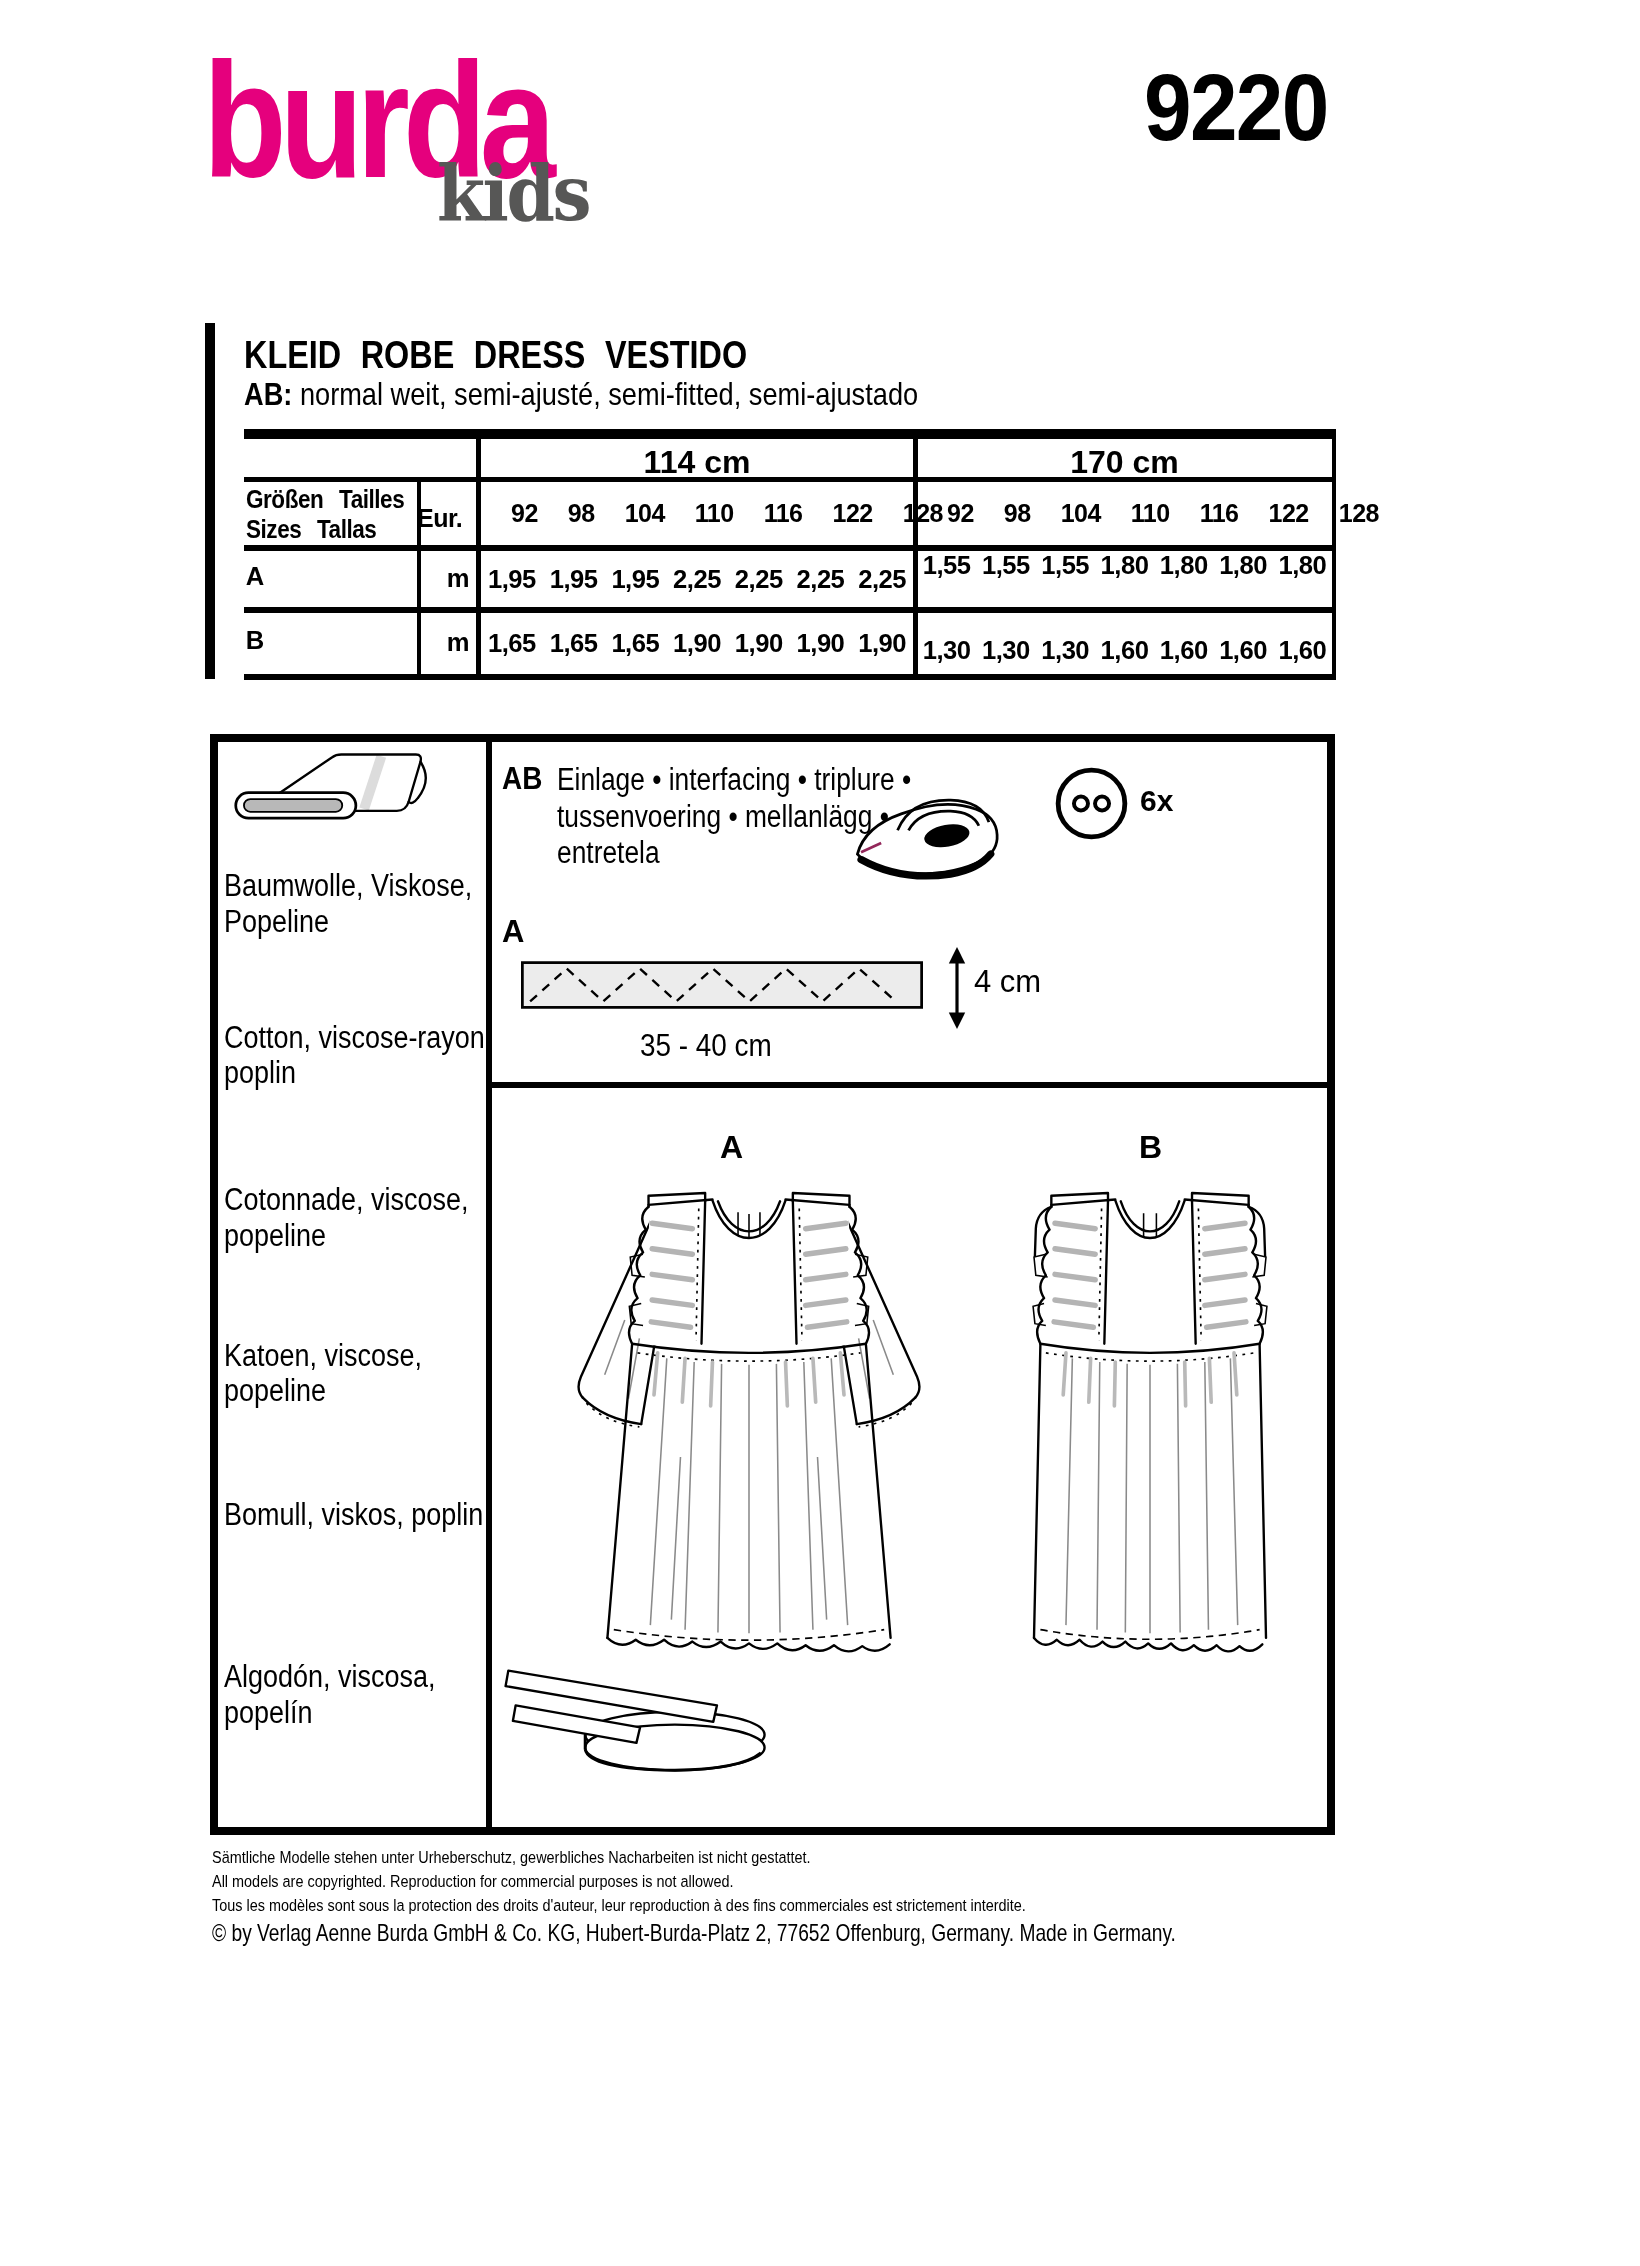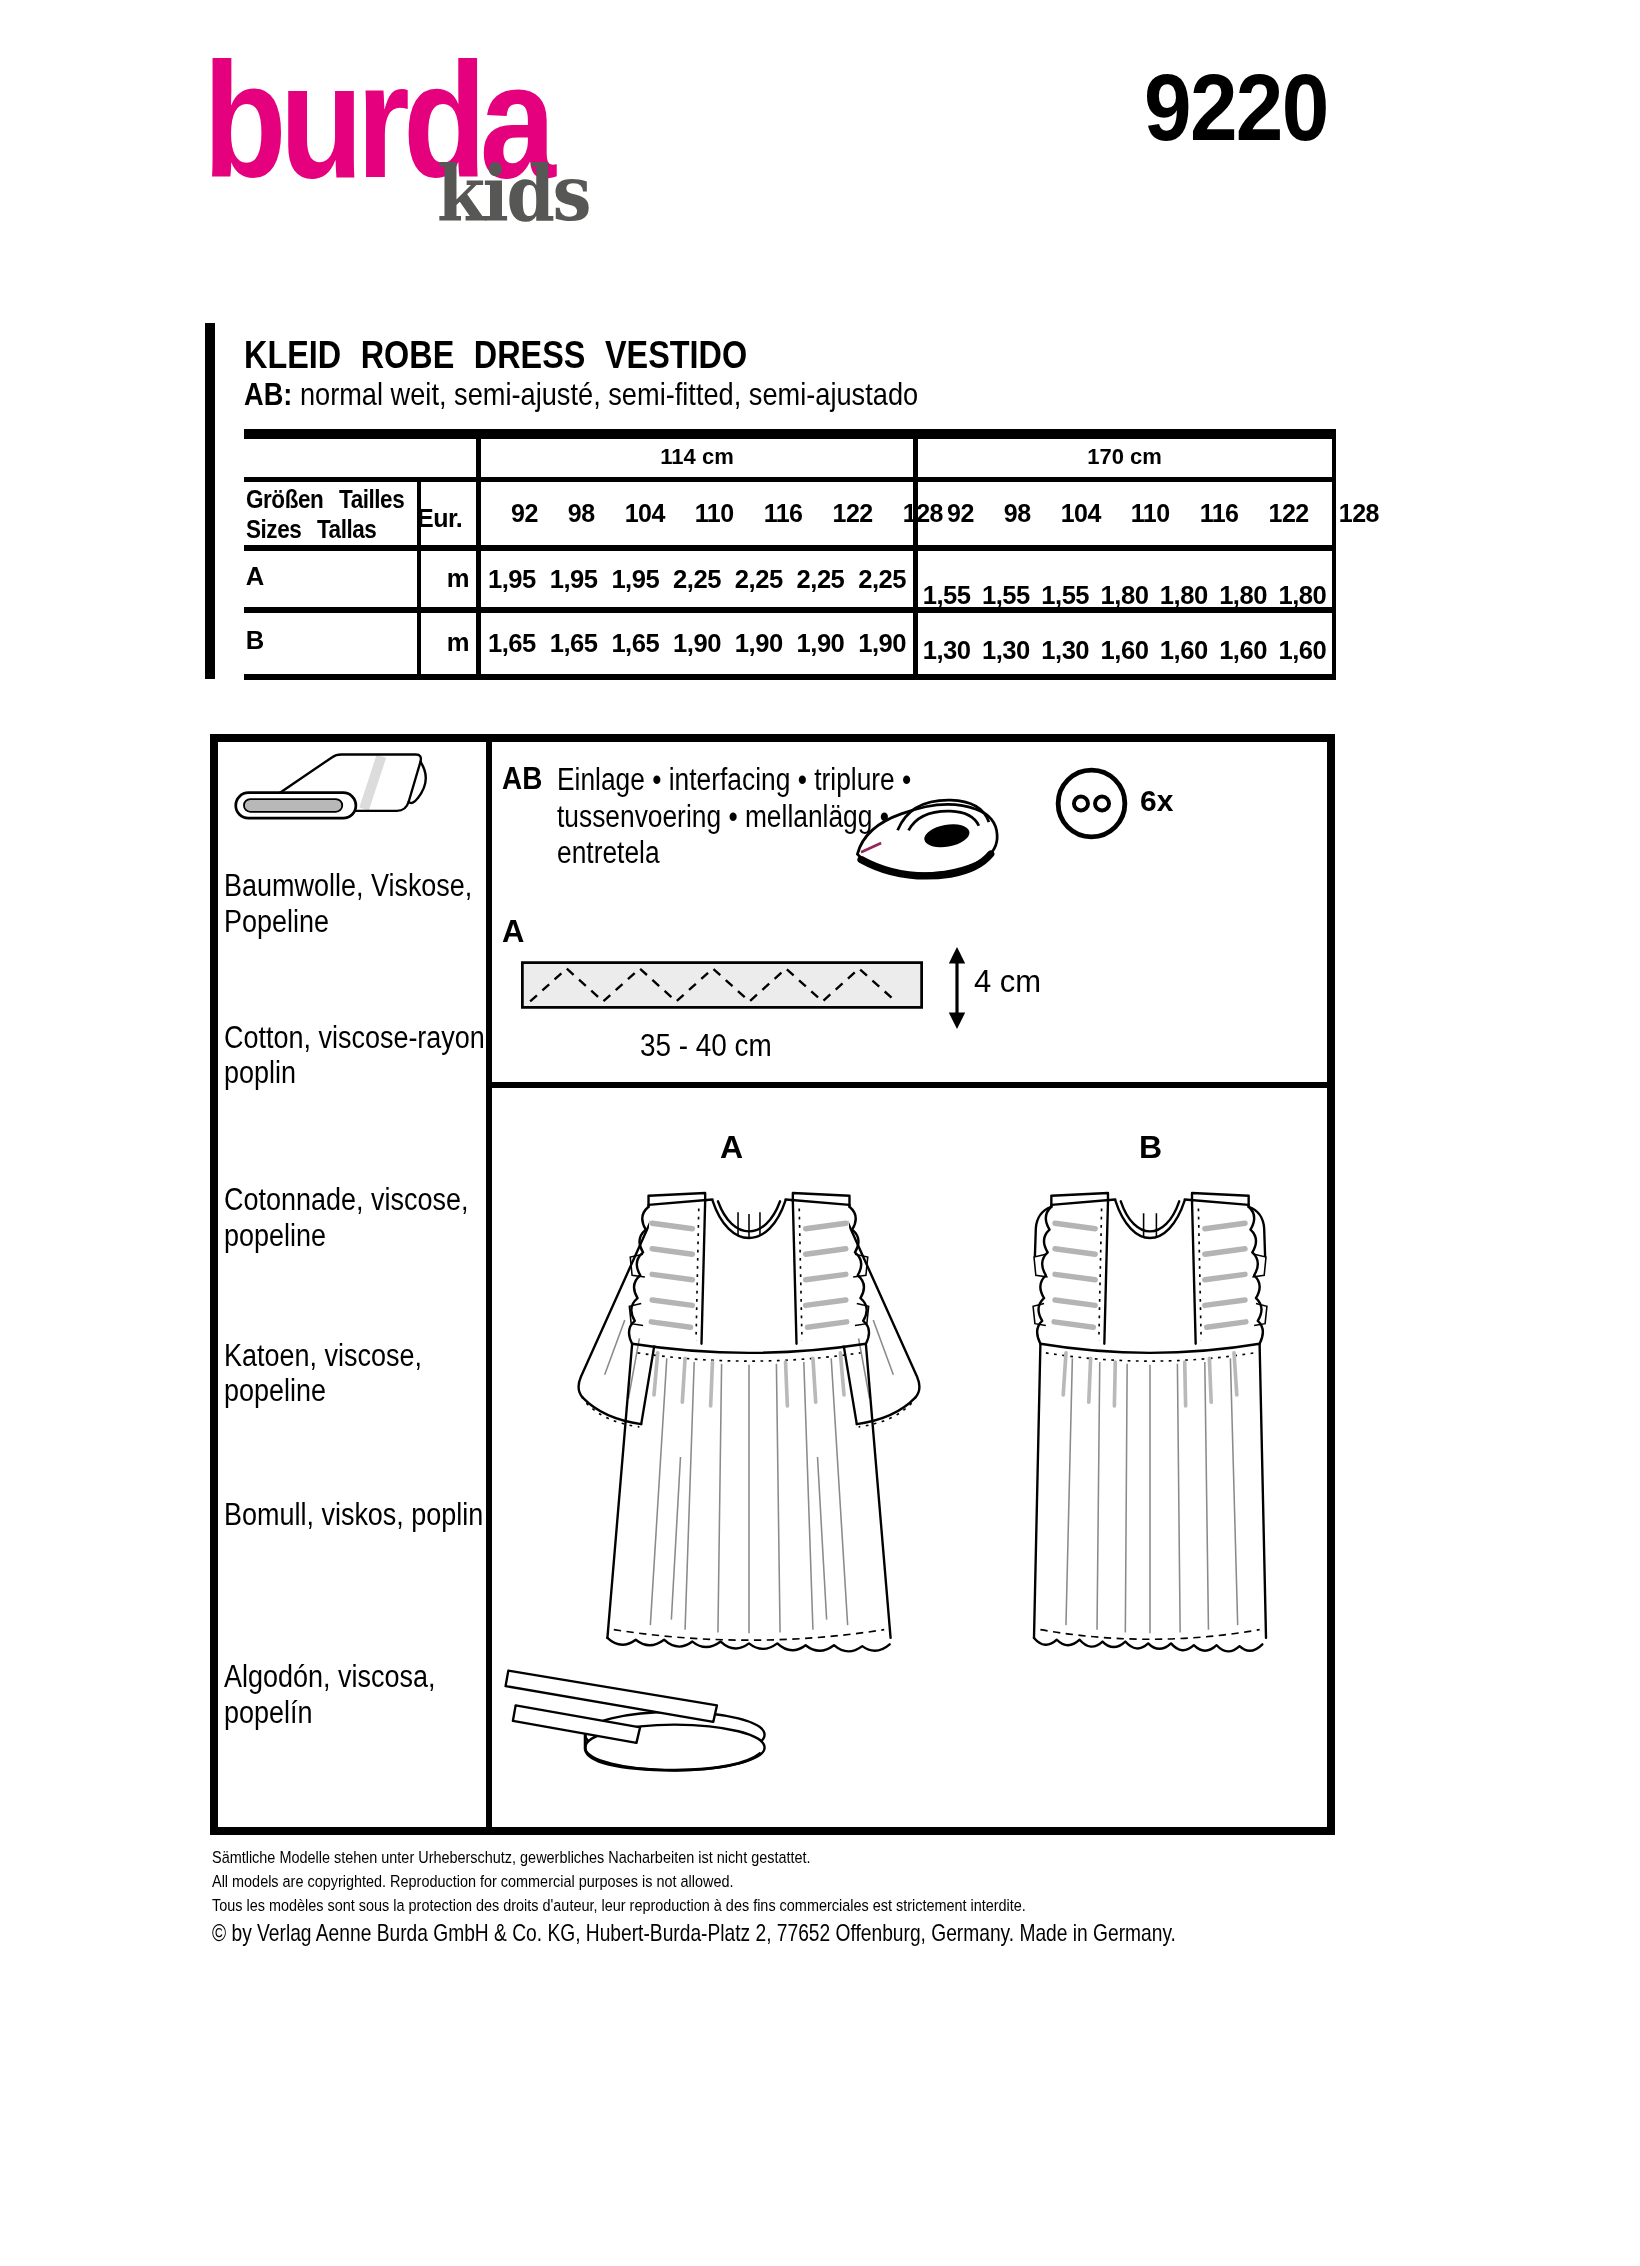--- a/index.html
+++ b/index.html
@@ -16,21 +16,21 @@
   .logo-main{font-size:163px;font-weight:bold;letter-spacing:-8.2px;color:#e5007d;
              transform:scaleX(0.84);transform-origin:0 0;line-height:0.78;}
   .logo-sub{font-family:"DejaVu Serif",serif;font-weight:bold;font-size:77px;
             letter-spacing:-2.7px;color:#575756;transform:scaleX(0.9);transform-origin:0 0;line-height:1;}
   .pattern-no{font-size:95px;font-weight:bold;letter-spacing:-1.8px;
               transform:scaleX(0.9);transform-origin:0 0;line-height:1;}
   .title-main{font-size:39px;font-weight:bold;word-spacing:12.8px;}
   .title-sub{font-size:32px;}
   .blackline{background:#000;}
   .tbl-txt{font-size:25px;font-weight:bold;letter-spacing:-0.5px;}
-  .tbl-big{font-size:22px;font-weight:bold;}
+  .tbl-big{font-size:32px;font-weight:bold;}
   .numgrp{display:flex;align-items:center;}
   .numgrp span{flex:1;text-align:center;font-size:25.6px;font-weight:bold;letter-spacing:-0.5px;}
   .numgrp.sz span{font-size:25px;margin-left:30px;}
   .fab{font-size:31px;line-height:36px;}
   .intf{font-size:31px;line-height:37px;}
   .lbl34{font-size:31px;font-weight:bold;}
   .foot-s{font-size:17.4px;letter-spacing:0px;}
   .foot-l{font-size:24px;}
   .box-border{border:8.2px solid #000;}
   svg .ln{fill:none;stroke:#000;stroke-width:2.6;stroke-linecap:round;stroke-linejoin:round;}
@@ -101,21 +101,21 @@
     <div class="abs tbl-txt" style="left:170px;top:135px;width:55px;text-align:right;font-size:25.6px;">m</div>
     <div class="abs numgrp" style="left:237px;top:128px;width:432px;height:44px;">
       <span>1,95</span>
       <span>1,95</span>
       <span>1,95</span>
       <span>2,25</span>
       <span>2,25</span>
       <span>2,25</span>
       <span>2,25</span>
     </div>
-    <div class="abs numgrp" style="left:673px;top:144px;width:415px;height:44px;">
+    <div class="abs numgrp" style="left:673px;top:114px;width:415px;height:44px;">
       <span>1,55</span>
       <span>1,55</span>
       <span>1,55</span>
       <span>1,80</span>
       <span>1,80</span>
       <span>1,80</span>
       <span>1,80</span>
     </div>
 
     <div class="abs nw tbl-txt" style="left:1.8px;top:199px;font-size:25.6px;">B</div>

